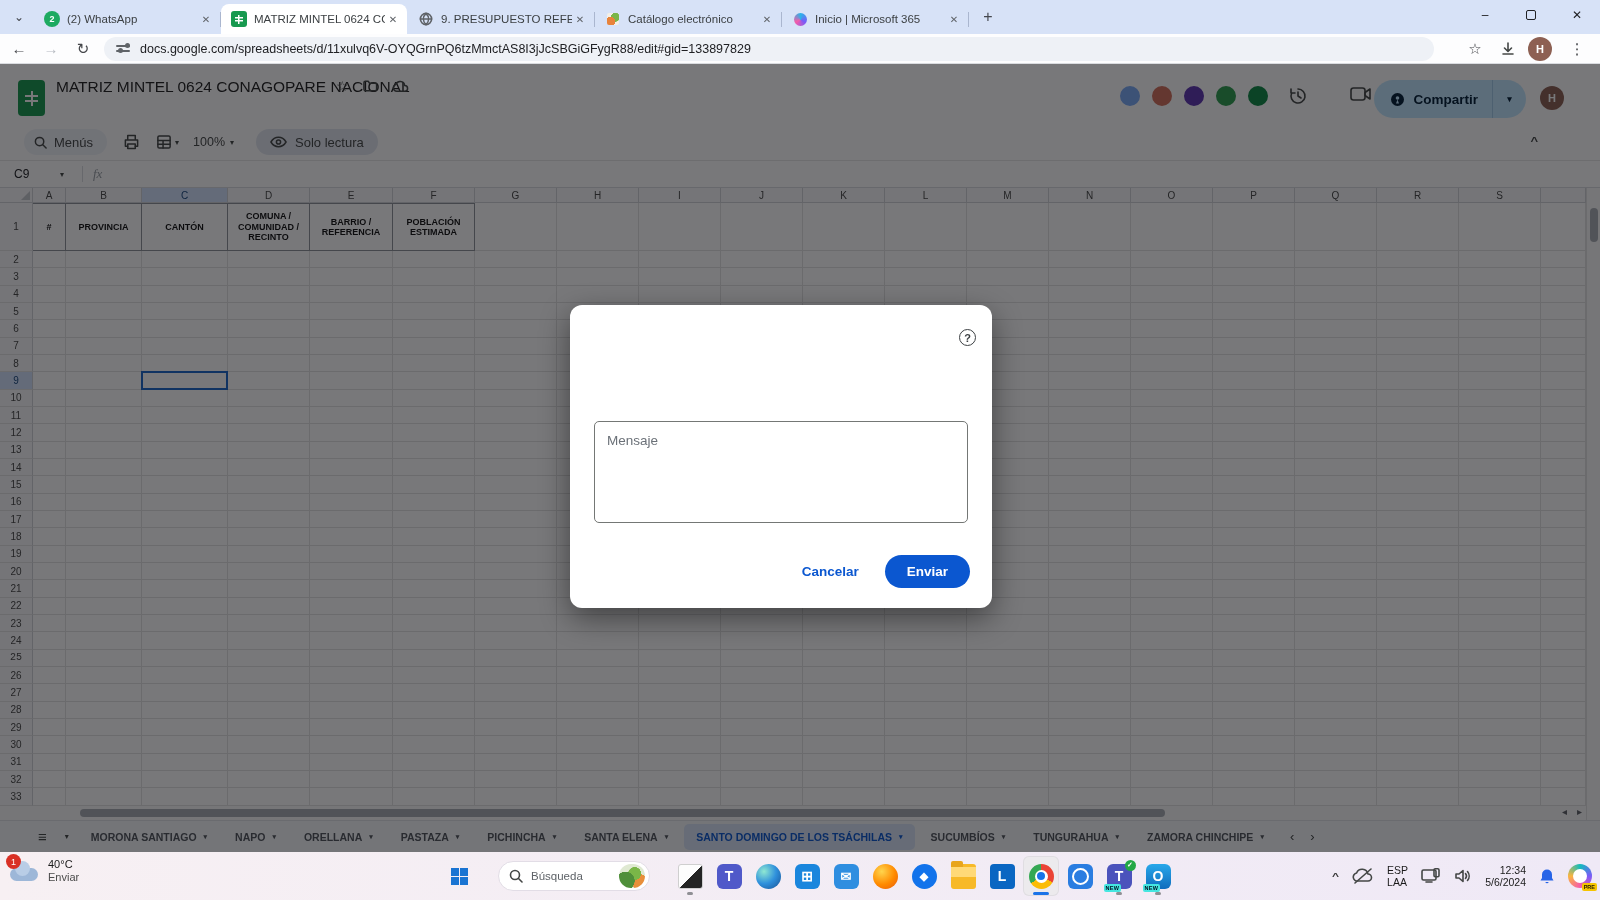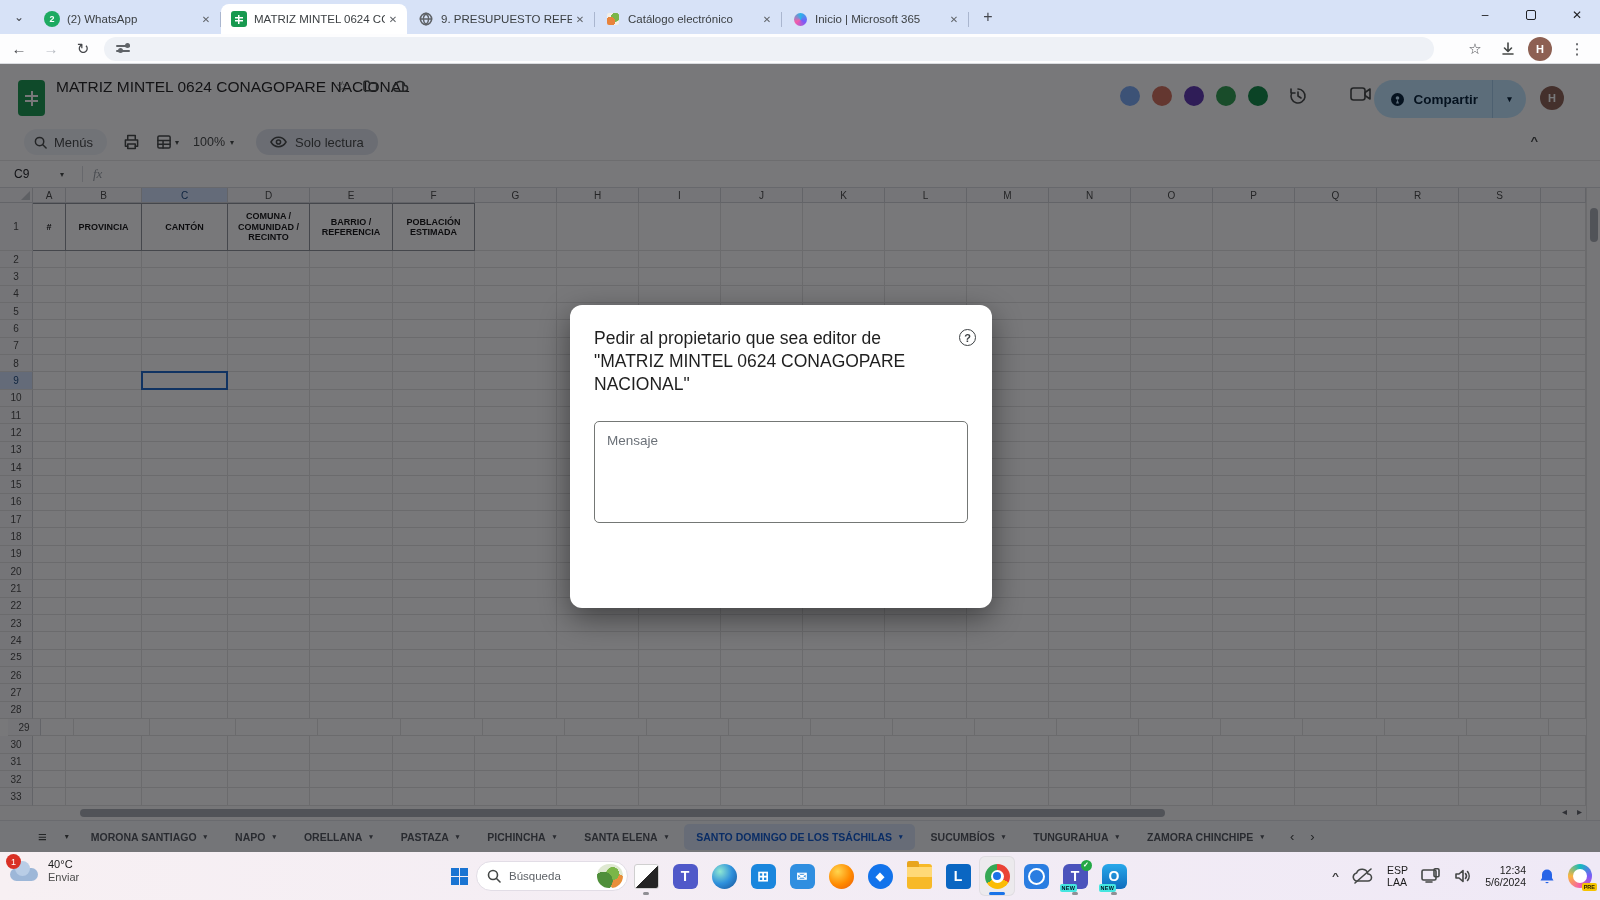--- a/index.html
+++ b/index.html
@@ -168,21 +168,21 @@
   #wcloud .c1 { position:absolute; left:0; bottom:0; width:28px; height:13px; background:#9db7d8;
     border-radius:8px; }
   #wcloud .c2 { position:absolute; left:5px; top:0; width:15px; height:15px; background:#b9cde6;
     border-radius:50%; }
   #wbadge { position:absolute; left:-4px; top:-7px; min-width:15px; height:15px; background:#d93025;
     color:#fff; border-radius:50%; font-size:9px; display:flex; align-items:center;
     justify-content:center; }
   #wtext { font-size:11px; color:#1b1b1b; line-height:13px; }
   #wtext .sub { color:#4c4c4c; }
   #centerdock { position:absolute; left:442px; top:0; height:48px; display:flex;
-    align-items:center; gap:0; }
+    align-items:center; gap:22px; }
   #startbtn { width:34px; height:34px; border-radius:5px; display:flex; align-items:center;
     justify-content:center; }
   #startbtn .logo { width:17px; height:17px; display:grid; grid-template-columns:8px 8px;
     grid-template-rows:8px 8px; gap:1px; }
   #startbtn .logo i { background:#1a74d2; }
   #searchpill { width:152px; height:30px; background:#fff; border:1px solid #e2dde6;
     border-radius:15px; display:flex; align-items:center; padding:0 4px 0 10px; gap:8px; }
   #searchpill .ph { font-size:11.5px; color:#5f6368; flex:1; }
   #searchimg { width:26px; height:24px; border-radius:12px; background:
     radial-gradient(circle at 25% 70%, #4f8f3a 0 35%, transparent 36%),
@@ -296,20 +296,21 @@
 
   <div id="urlbar">
     <div class="navico">←</div>
     <div class="navico dis">→</div>
     <div class="navico">↻</div>
     <div id="omnibox">
       <span id="siteinfo">
           <i></i>
           <b></b>
         </span>
+      <span id="urltext">docs.google.com/spreadsheets/d/11xulvq6V-OYQGrnPQ6tzMmctAS8I3jJcSBGiGFygR88/edit#gid=133897829</span>
     </div>
     <div class="right">
       <span class="navico" style="margin:0">☆</span>
       <svg class="ln" width="16" height="16" viewBox="0 0 16 16">
           <path d="M8 2v8M4.5 7L8 10.5 11.5 7M3 13h10"></path>
         </svg>
       <span class="avatarH">H</span>
       <span class="navico" style="margin:0">⋮</span>
     </div>
   </div>
@@ -1072,21 +1073,21 @@
           <div class="gcell" style="width: 82px; height: 17.34px;"></div>
           <div class="gcell" style="width: 82px; height: 17.34px;"></div>
           <div class="gcell" style="width: 82px; height: 17.34px;"></div>
           <div class="gcell" style="width: 82px; height: 17.34px;"></div>
           <div class="gcell" style="width: 82px; height: 17.34px;"></div>
           <div class="gcell" style="width: 82px; height: 17.34px;"></div>
           <div class="gcell" style="width: 82px; height: 17.34px;"></div>
           <div class="gcell" style="width: 45px; height: 17.34px;"></div>
         </div>
         <div class="grow" style="height: 17.34px;">
-          <div class="rowhdr" style="height: 17.34px; margin-left: 8px;">29</div>
+          <div class="rowhdr" style="height: 17.34px;">29</div>
           <div class="gcell" style="width: 33px; height: 17.34px;"></div>
           <div class="gcell" style="width: 76px; height: 17.34px;"></div>
           <div class="gcell" style="width: 86px; height: 17.34px;"></div>
           <div class="gcell" style="width: 82px; height: 17.34px;"></div>
           <div class="gcell" style="width: 83px; height: 17.34px;"></div>
           <div class="gcell" style="width: 82px; height: 17.34px;"></div>
           <div class="gcell" style="width: 82px; height: 17.34px;"></div>
           <div class="gcell" style="width: 82px; height: 17.34px;"></div>
           <div class="gcell" style="width: 82px; height: 17.34px;"></div>
           <div class="gcell" style="width: 82px; height: 17.34px;"></div>
@@ -1253,23 +1254,26 @@
         </div>
       <div id="tabnav">
         <span>‹</span>
         <span>›</span>
       </div>
     </div>
   </div>
 
   <div id="scrim"></div>
   <div id="dialog">
-    <div id="dlg-title">Pedir al propietario que sea editor de "MATRIZ MINTEL 0624 CONAGOPARE NACIONAL"</div>
     <div id="dlg-help">?</div>
     <textarea id="dlg-msg" placeholder="Mensaje" style=""></textarea>
+    <div id="dlg-actions">
+      <button id="dlg-cancel">Cancelar</button>
+      <button id="dlg-send">Enviar</button>
+    </div>
   </div>
 
   <div id="taskbar">
     <div id="weather">
       <div id="wcloud">
         <span class="c1"></span>
           <span class="c2"></span>
         <span id="wbadge">1</span>
       </div>
       <div id="wtext">

